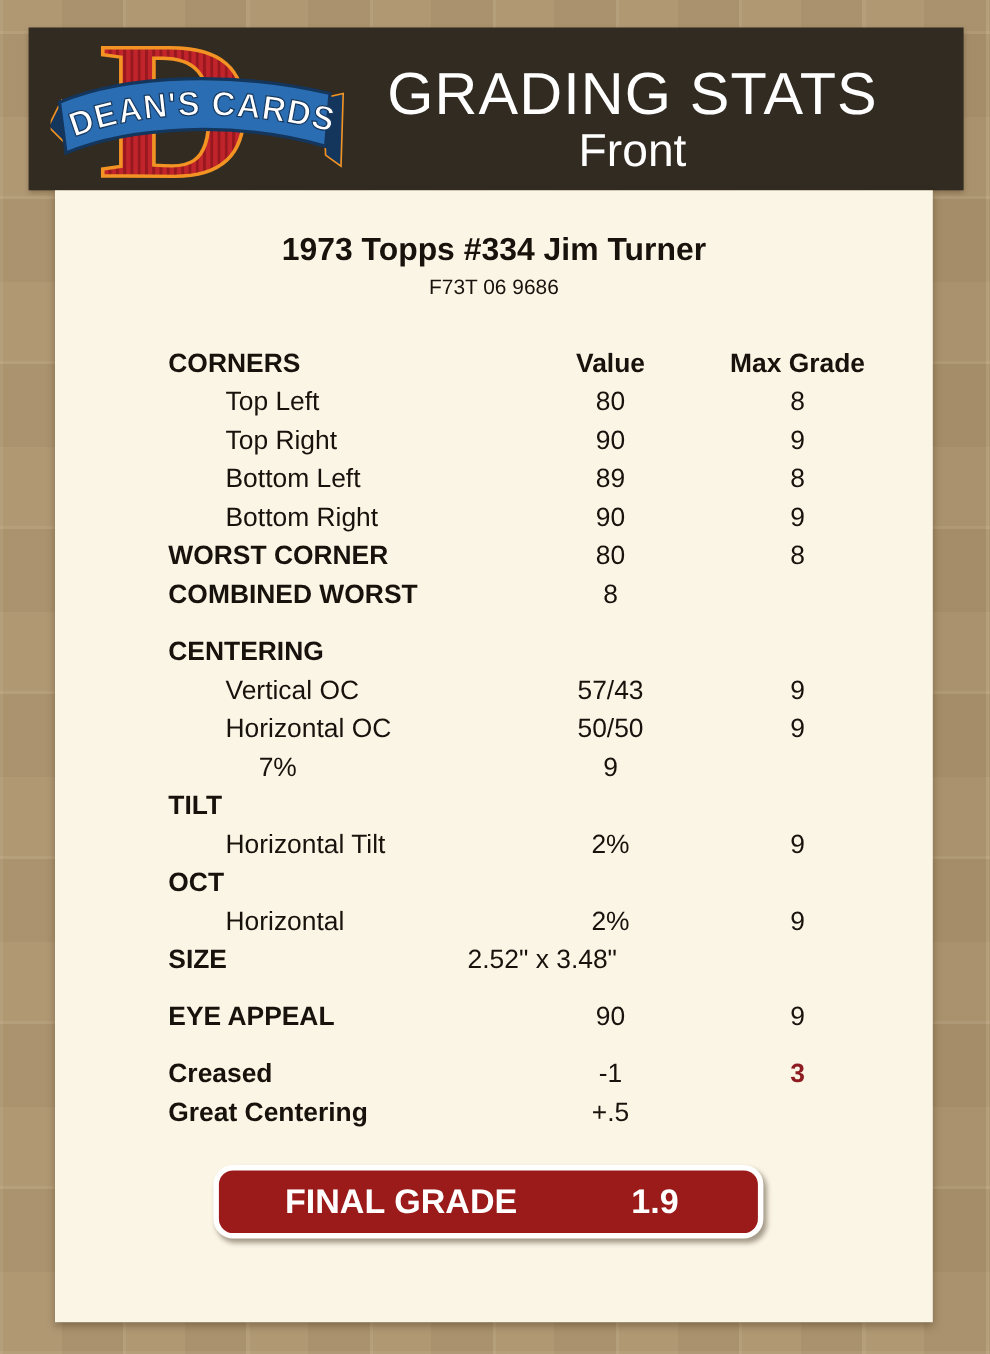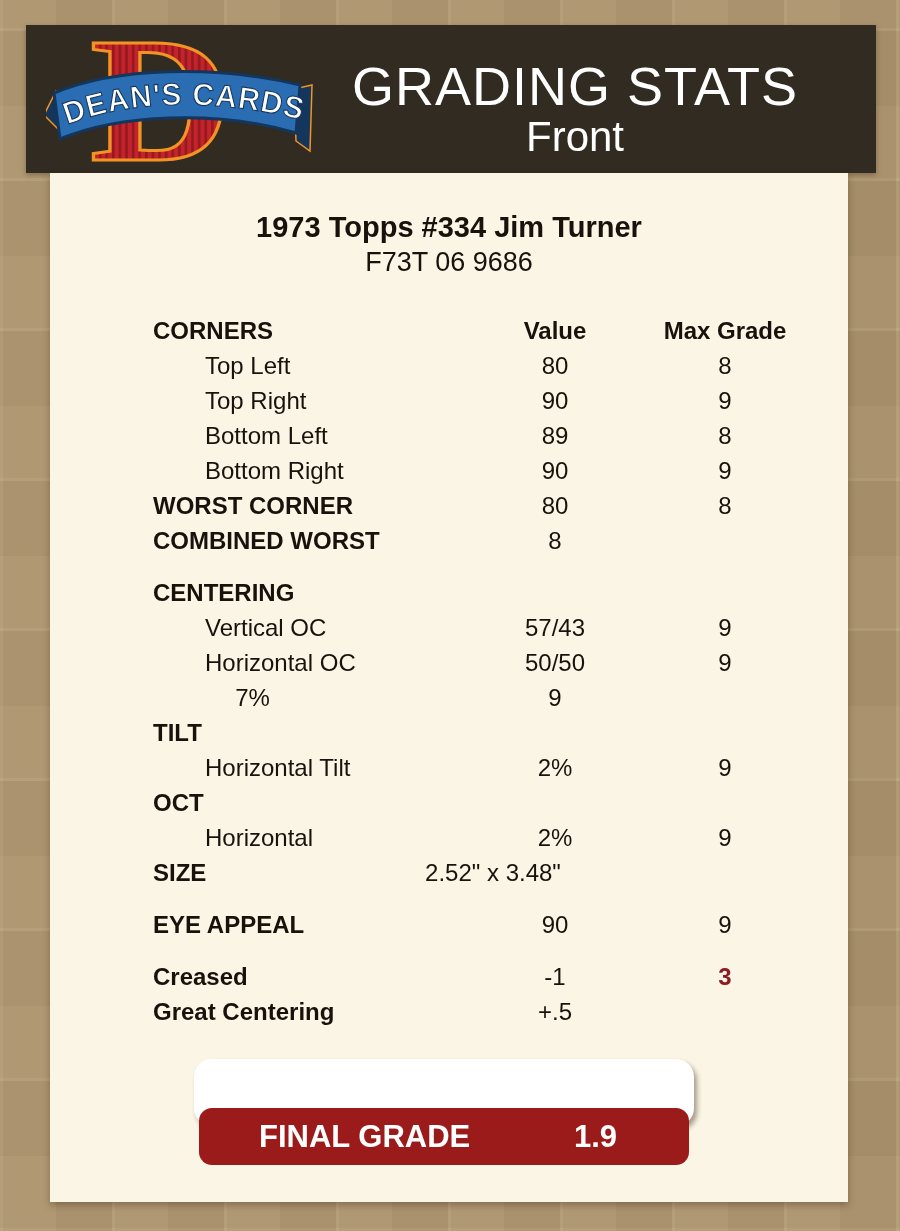--- a/index.html
+++ b/index.html
@@ -37,21 +37,21 @@
   .logo{position:absolute;left:20px;top:4px;width:272px;height:142px;}
   .header-text{position:absolute;left:274px;top:36px;width:550px;text-align:center;color:#ffffff;}
   .header-title{font-size:54px;line-height:50px;font-weight:normal;letter-spacing:1px;}
   .header-subtitle{font-size:42px;line-height:40px;margin-top:6px;font-weight:normal;}
   .panel{
     position:absolute;left:50px;top:173px;width:798px;height:1029px;
     background:var(--panel-bg);
     box-shadow:0 3px 7px rgba(50,35,15,0.35);
   }
   .card-title{margin-top:40px;text-align:center;font-size:29px;line-height:28px;font-weight:bold;}
-  .card-serial{margin-top:7px;text-align:center;font-size:27px;line-height:28px;}
+  .card-serial{margin-top:7px;text-align:center;font-size:19px;line-height:28px;}
   .table{margin-top:37px;}
   .trow{
     display:grid;grid-template-columns:405px 200px 140px;
     height:35px;align-items:center;font-size:24px;
   }
   .trow.gap-before{margin-top:17px;}
   .cell-label{padding-left:103px;white-space:nowrap;}
   .cell-label.indent{padding-left:155px;}
   .bold{font-weight:bold;}
   .cell-value,.cell-max{text-align:center;white-space:nowrap;}
@@ -61,21 +61,20 @@
     position:absolute;left:144px;top:886px;width:500px;height:67px;
     background:#ffffff;border:none;border-radius:18px;padding:5px;
     box-shadow:3px 4px 5px rgba(60,45,25,0.45);
     cursor:pointer;display:block;
   }
   .grade-button-inner{
     width:100%;height:100%;background:var(--btn-red);border-radius:13px;
     display:flex;align-items:center;justify-content:space-between;
     padding:0 72px 0 60px;color:#ffffff;font-weight:bold;font-size:31px;
     font-family:"Liberation Sans", sans-serif;
-    margin-top:44px;
   }
 </style>
 </head>
 <body>
 
 <div class="header">
   <svg class="logo" viewBox="0 0 272 142" aria-hidden="true">
     <defs>
       <pattern id="pinstripe" width="6" height="6" patternUnits="userSpaceOnUse">
         <rect width="6" height="6" style="fill:var(--d-red)"></rect>

